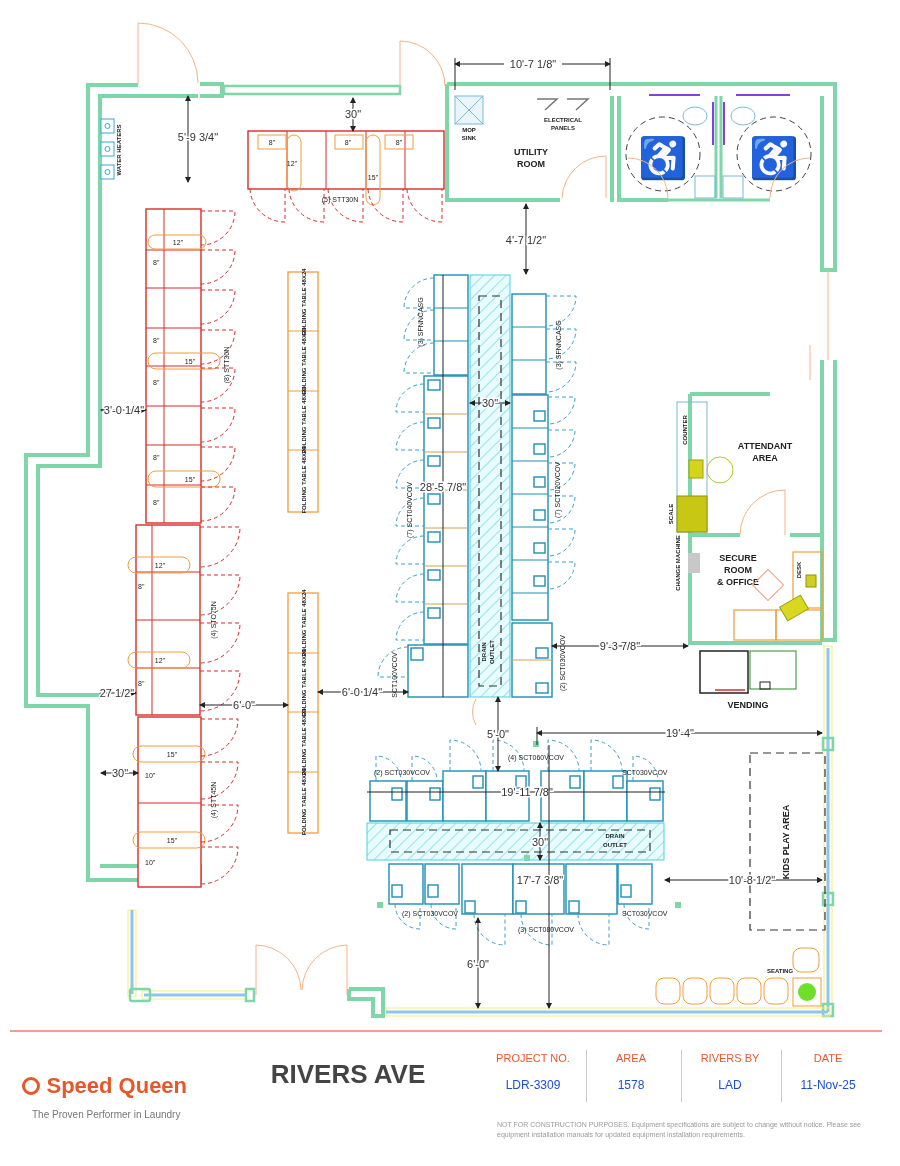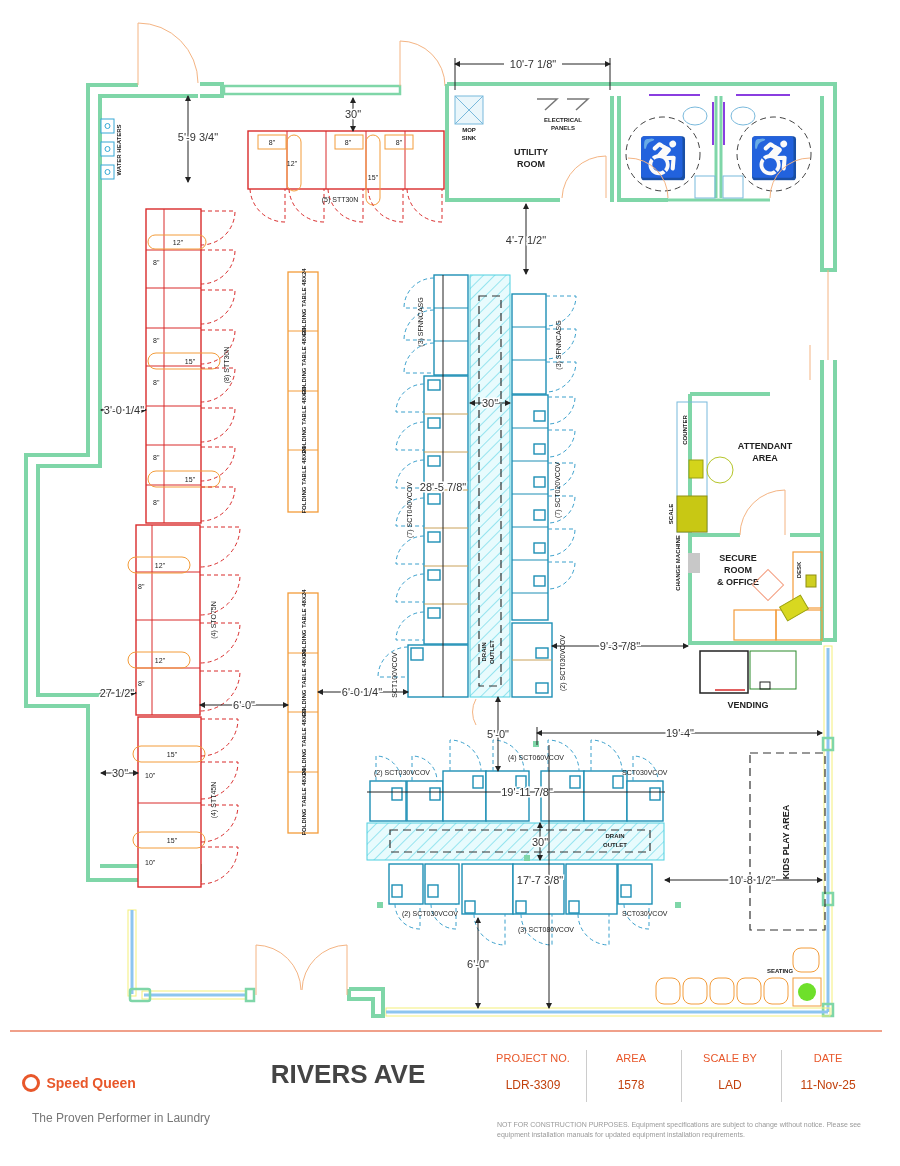--- a/index.html
+++ b/index.html
@@ -22,26 +22,26 @@
   .hatch{fill:url(#hatch);stroke:#4fd0e0;stroke-width:1;}
   .dimline{stroke:#222;stroke-width:1;fill:none;}
   .dash{fill:none;stroke:#333;stroke-width:1.2;stroke-dasharray:8 5;}
   .glass{fill:none;stroke:#8ec5f0;stroke-width:3;}
   .glassy{fill:none;stroke:#f4ef7a;stroke-width:1;}
 
   #footer{position:absolute;left:0;top:1030px;width:900px;height:136px;}
   #footer .rule{position:absolute;left:10px;top:0;width:872px;height:2px;background:#f0a08a;}
   .logo{position:absolute;left:22px;top:43px;}
   .logo .q{display:inline-block;width:18px;height:18px;border-radius:50%;border:3px solid #e8572a;box-sizing:border-box;vertical-align:middle;position:relative;}
-  .logo .brand{color:#e8572a;font-weight:bold;font-size:14px;vertical-align:middle;margin-left:2px;font-family:"Liberation Sans",sans-serif;}
-  .logo .tag{display:block;font-size:12px;color:#777;margin-left:10px;margin-top:19px;}
+  .logo .brand{color:#e8572a;font-weight:bold;font-size:22px;vertical-align:middle;margin-left:2px;font-family:"Liberation Sans",sans-serif;}
+  .logo .tag{display:block;font-size:10px;color:#777;margin-left:10px;margin-top:10px;}
   .title{position:absolute;left:228px;top:28px;width:240px;text-align:center;font-size:26px;font-weight:bold;color:#444;line-height:33px;}
   .mcol{position:absolute;top:22px;text-align:center;}
   .mh{font-size:11px;color:#e8572a;}
-  .mv{font-size:12px;color:#c2410c;margin-top:14px;}
+  .mv{font-size:12px;color:#1d4ed8;margin-top:14px;}
   .msep{position:absolute;top:20px;width:1px;height:52px;background:#ccc;}
   .note{position:absolute;left:497px;top:90px;width:380px;font-size:7px;color:#999;line-height:10px;}
 </style>
 </head>
 <body>
 
 <svg id="plan" viewBox="0 0 900 1030" xmlns="http://www.w3.org/2000/svg">
   <defs>
     <pattern id="hatch" width="8" height="8" patternUnits="userSpaceOnUse" patternTransform="rotate(45)">
       <rect width="8" height="8" fill="#e8fbfd"></rect>
@@ -514,21 +514,21 @@
     <div class="mh">PROJECT NO.</div>
     <div class="mv">LDR-3309</div>
   </div>
   <div class="msep" style="left:586px;"></div>
   <div class="mcol" style="left:596px;width:70px;">
     <div class="mh">AREA</div>
     <div class="mv">1578</div>
   </div>
   <div class="msep" style="left:681px;"></div>
   <div class="mcol" style="left:690px;width:80px;">
-    <div class="mh">SCALE BY</div>
+    <div class="mh">RIVERS BY</div>
     <div class="mv">LAD</div>
   </div>
   <div class="msep" style="left:781px;"></div>
   <div class="mcol" style="left:788px;width:80px;">
     <div class="mh">DATE</div>
     <div class="mv">11-Nov-25</div>
   </div>
   <div class="note">NOT FOR CONSTRUCTION PURPOSES. Equipment specifications are subject to change without notice. Please see equipment installation manuals for updated equipment installation requirements.</div>
 </div>
 

